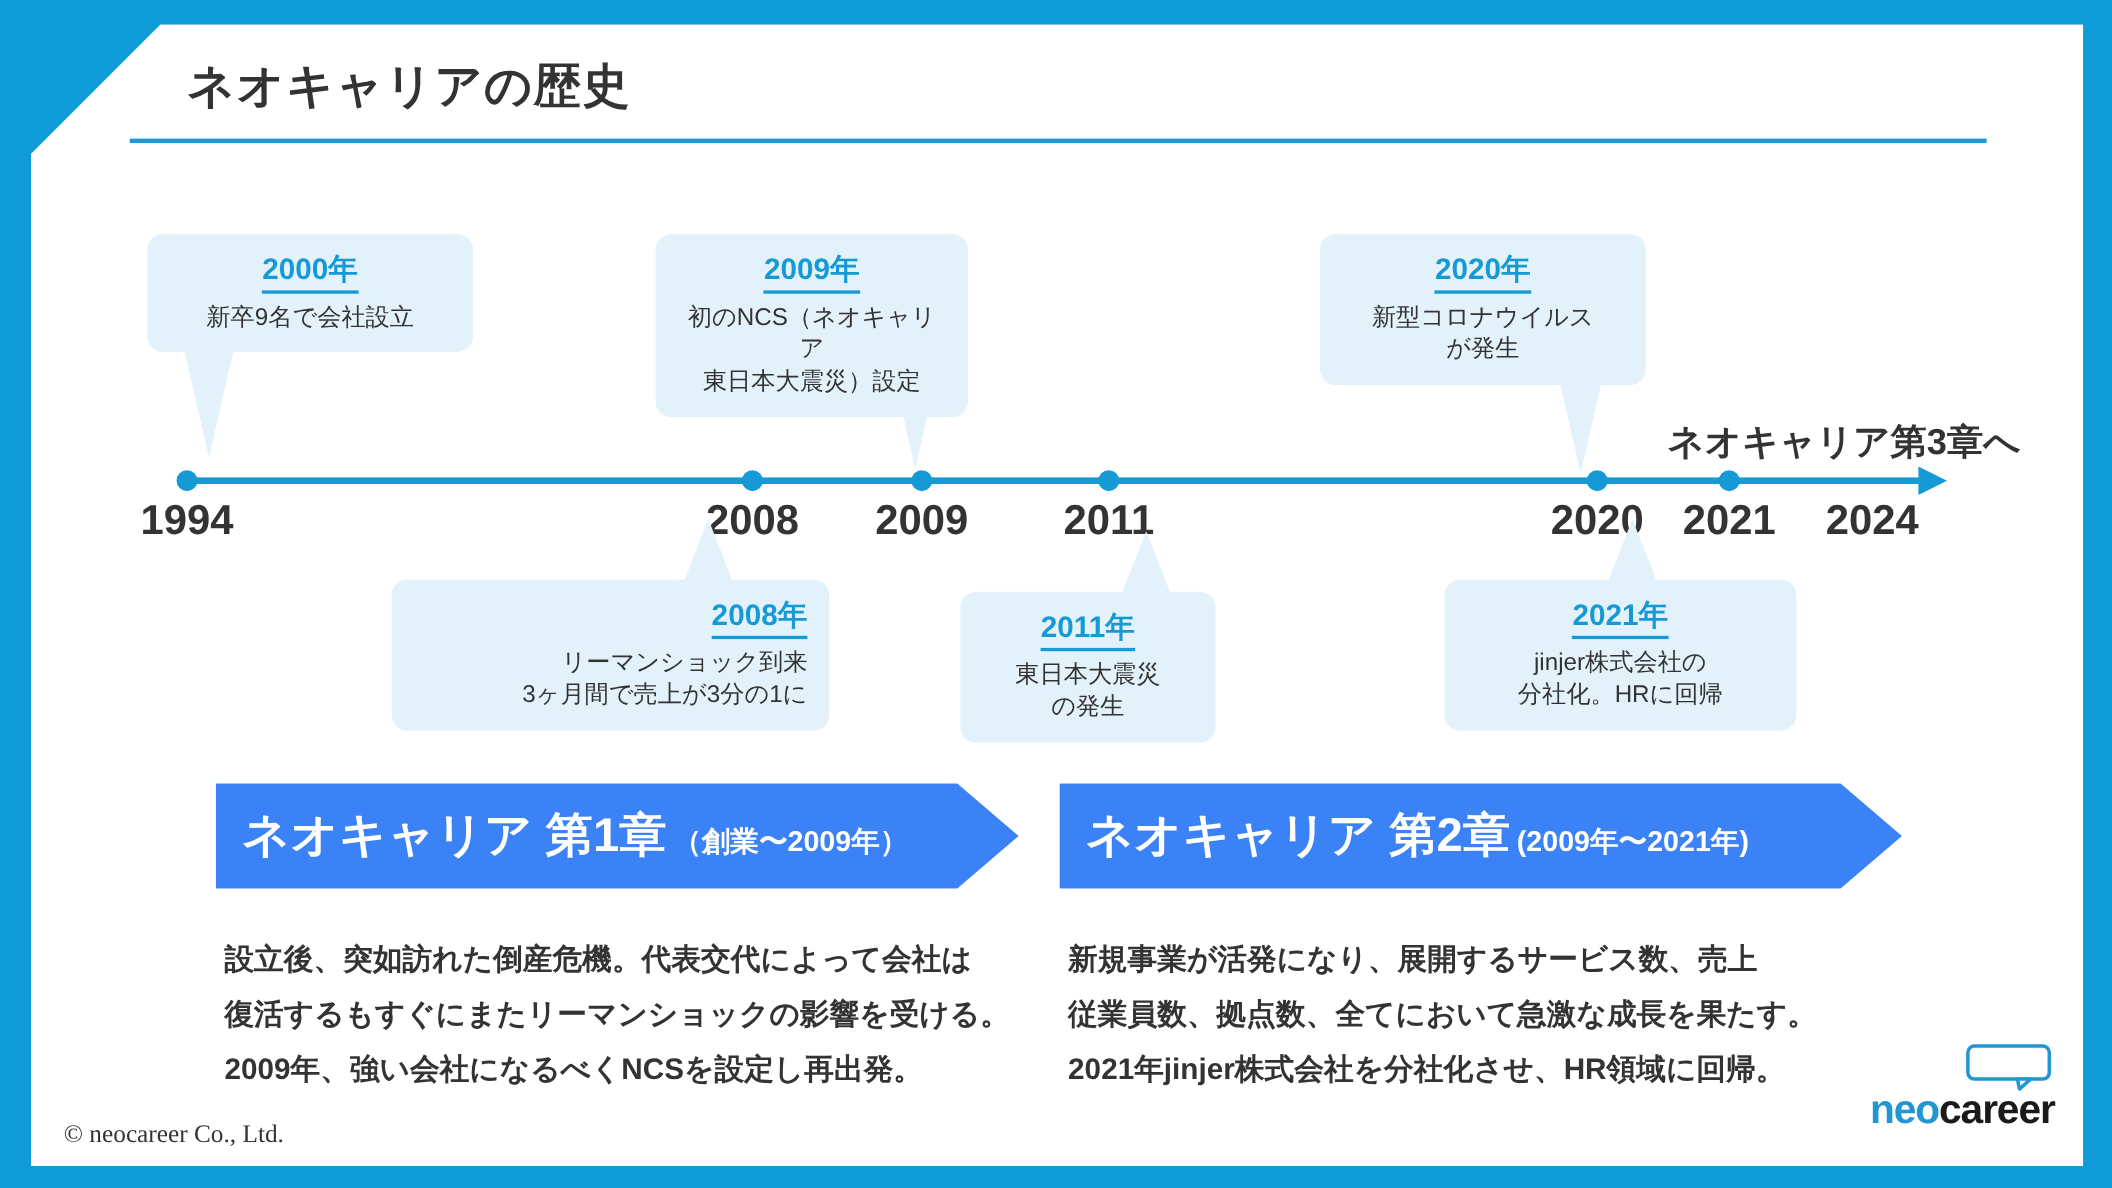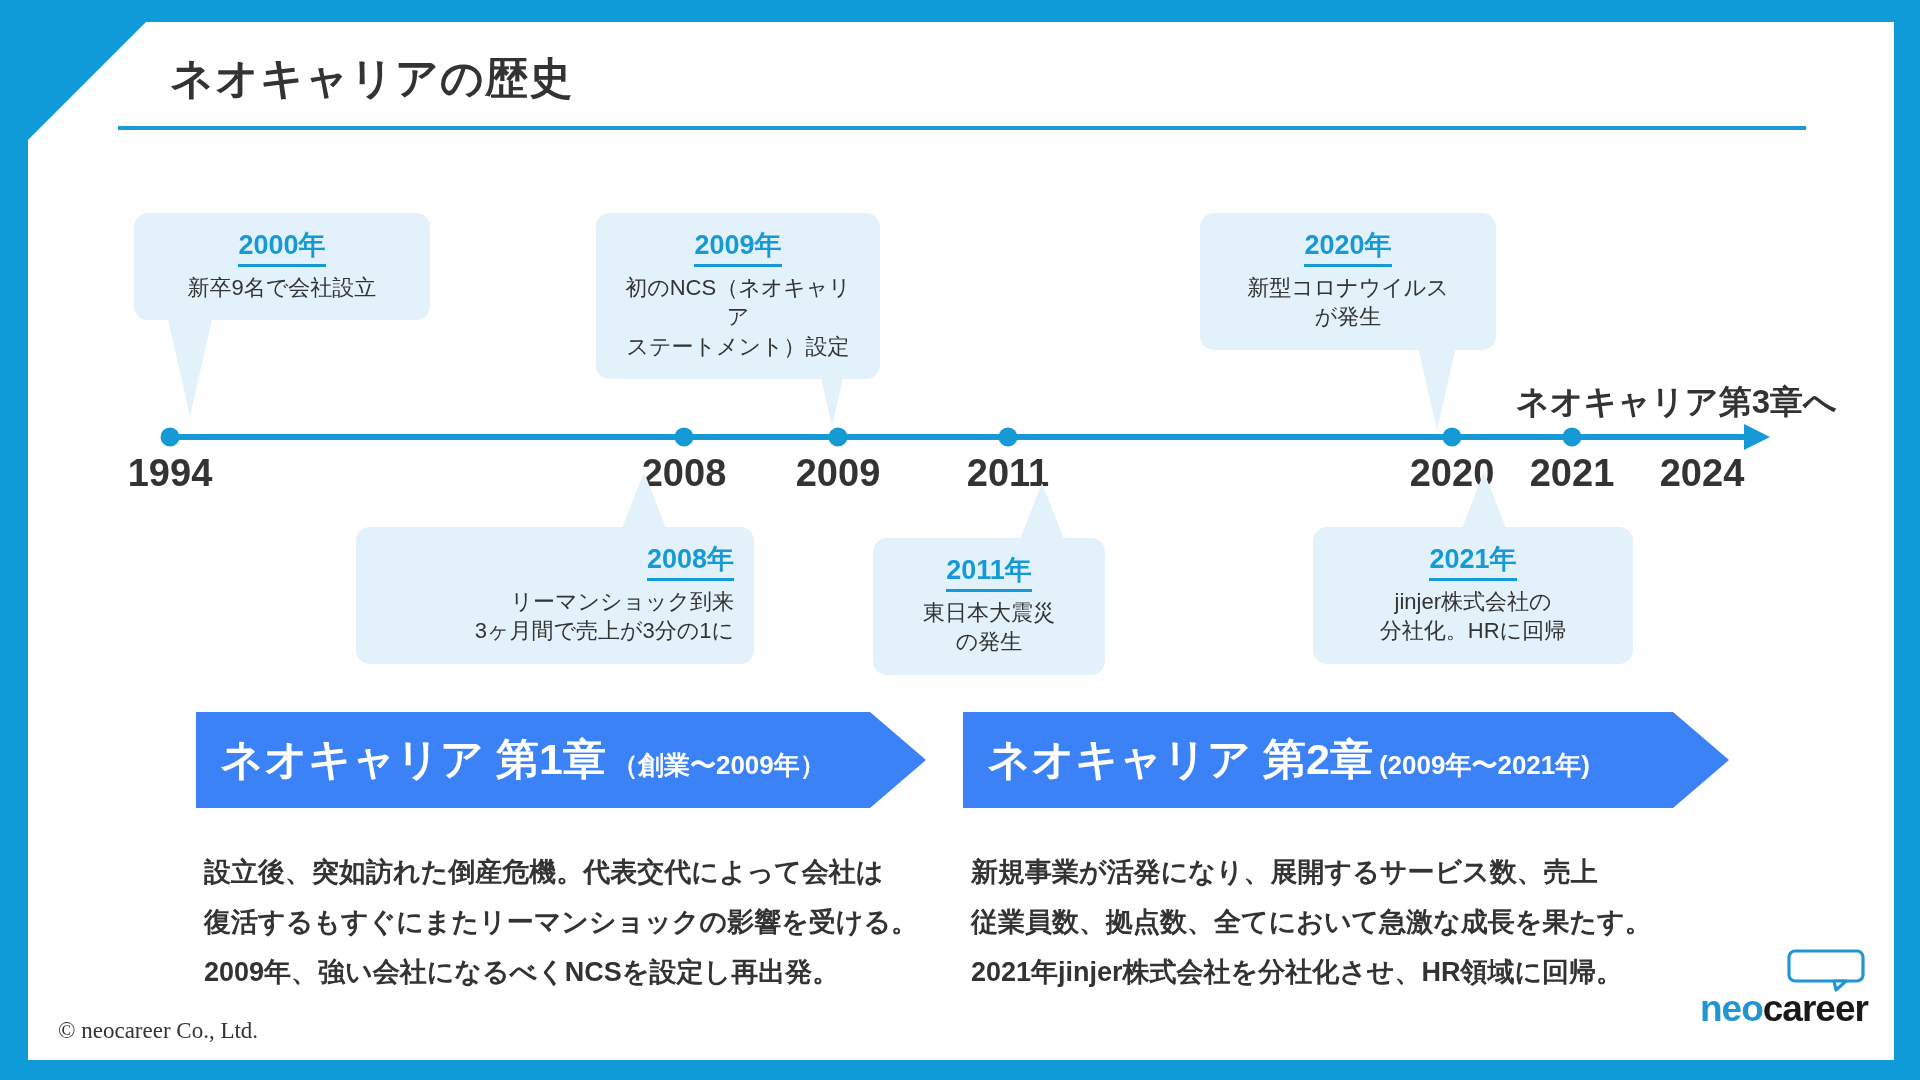--- a/index.html
+++ b/index.html
@@ -224,21 +224,21 @@
   <div id="callouts-above">
       <div class="tail tail-down" style="left: 168px; top: 320px;"></div>
       <div class="callout" style="left: 134px; top: 213px; width: 296px;">
         <div><span class="cyear">2000年</span></div>
         <div class="cbody">新卒9名で会社設立</div>
       </div>
       <div class="tail tail-down" style="left: 810px; top: 330px;"></div>
       <div class="callout" style="left: 576px; top: 213px; width: 284px; margin-left: 20px;">
         <div><span class="cyear">2009年</span></div>
         <div class="cbody">初のNCS（ネオキャリア
-ステートメント）設定</div>
+東日本大震災）設定</div>
       </div>
       <div class="tail tail-down" style="left: 1415px; top: 334px;"></div>
       <div class="callout" style="left: 1200px; top: 213px; width: 296px;">
         <div><span class="cyear">2020年</span></div>
         <div class="cbody">新型コロナウイルス
 が発生</div>
       </div>
     </div>
 
   <div id="axis"></div>

